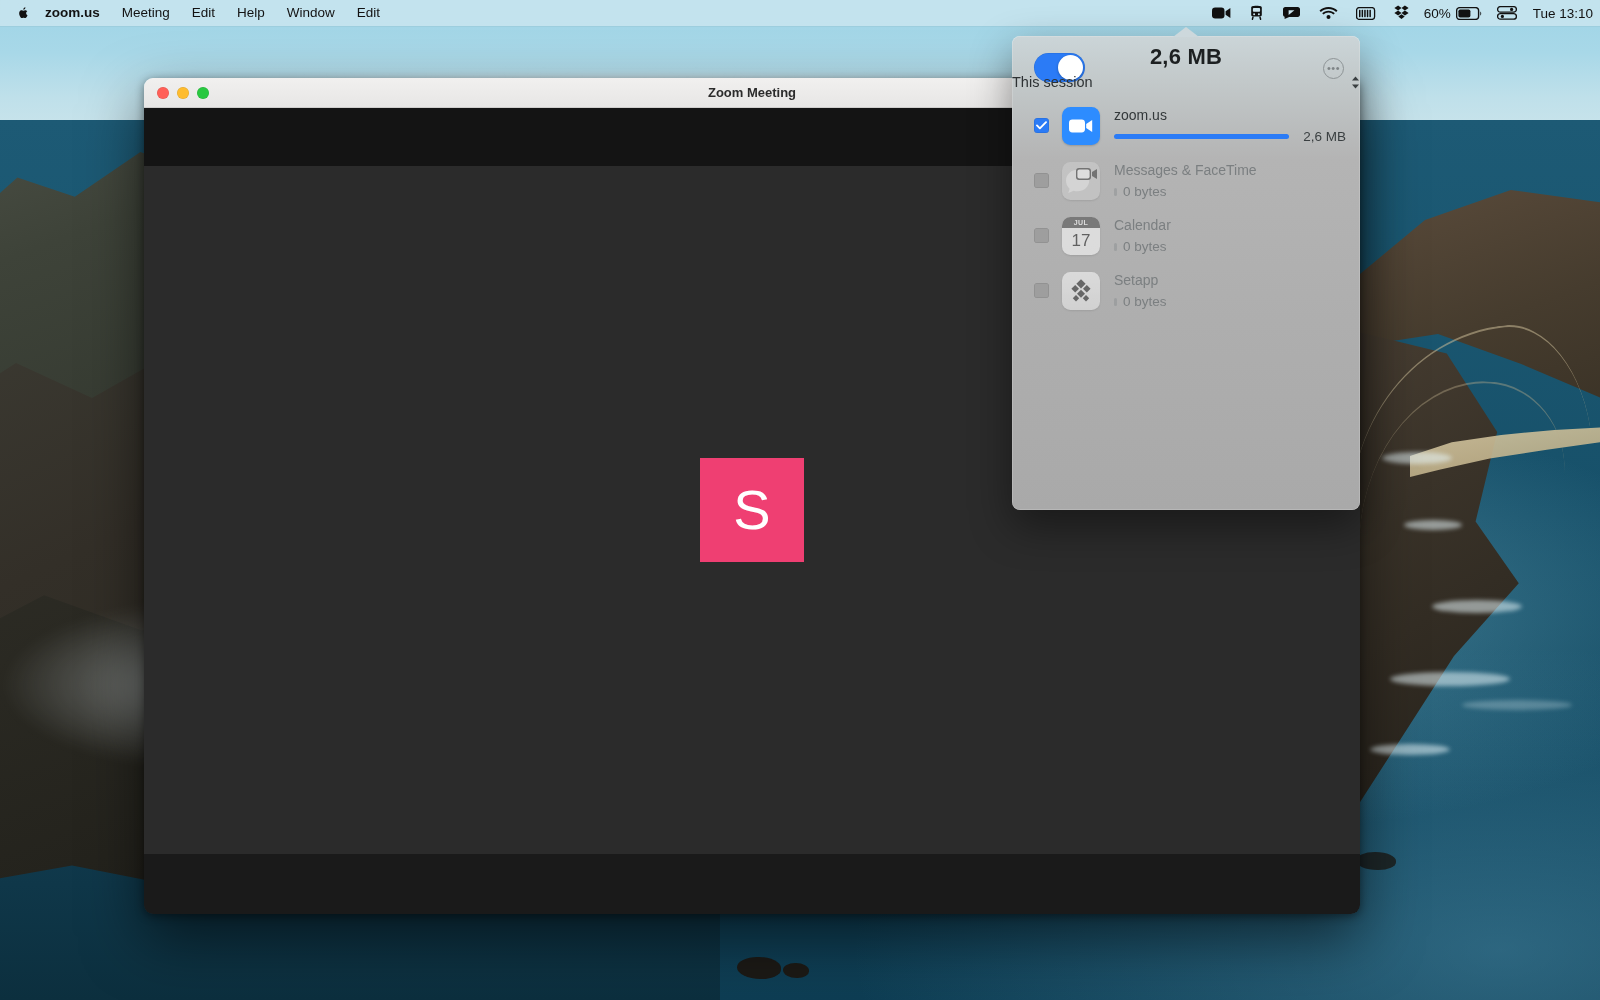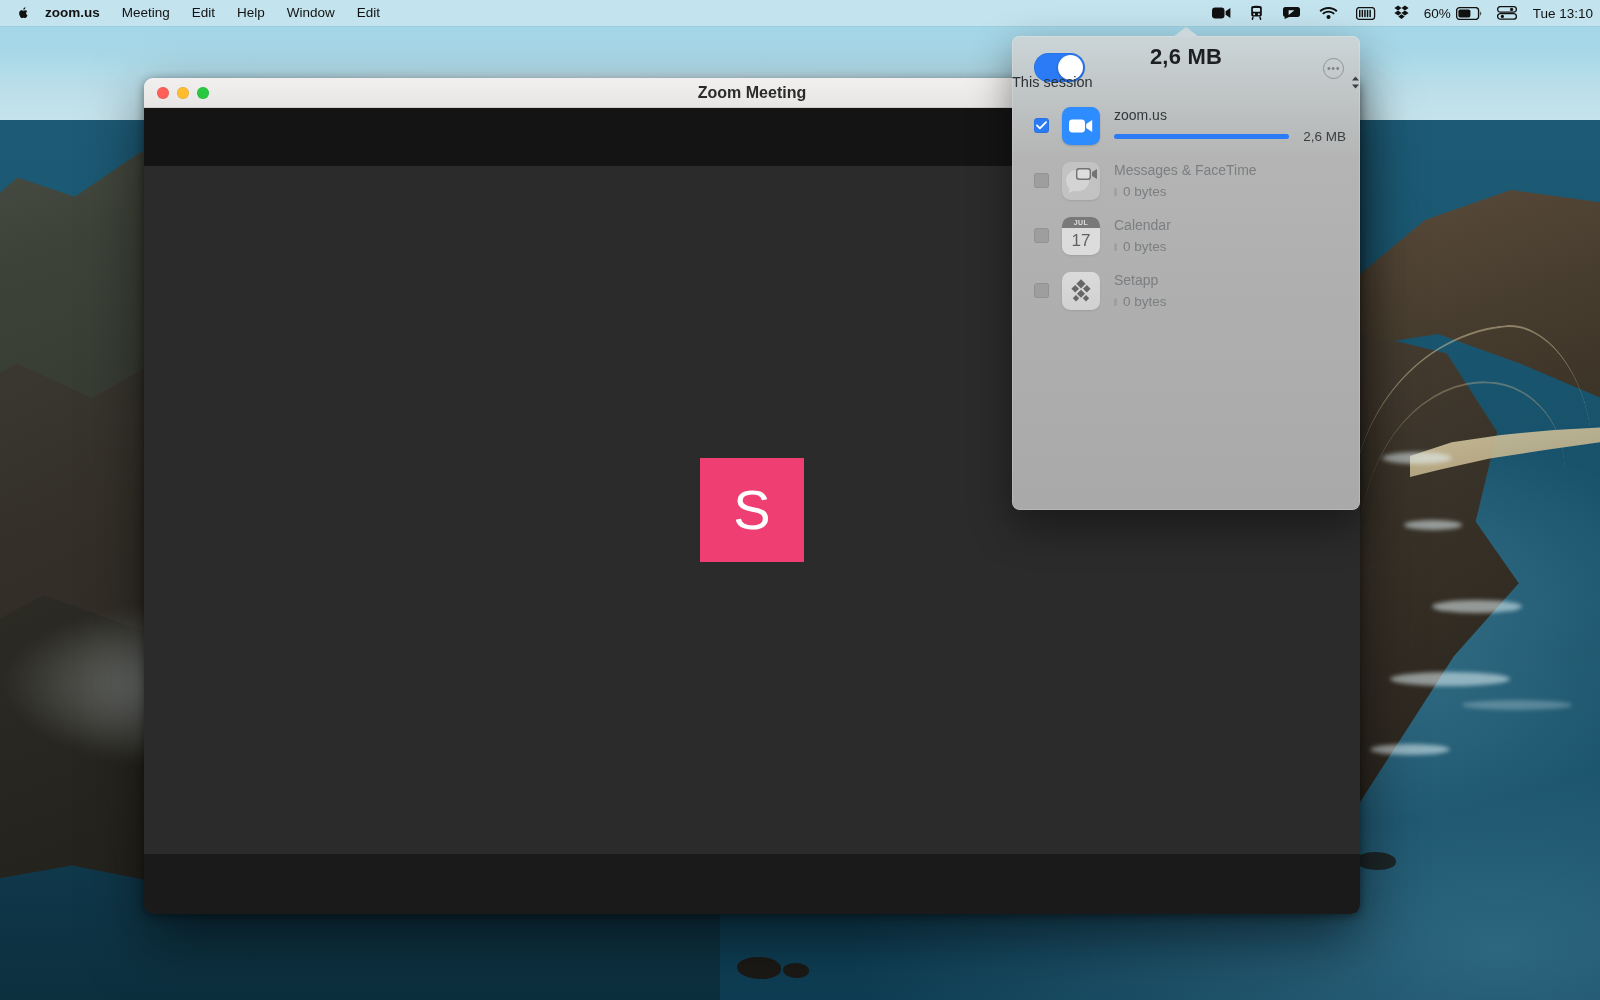--- a/index.html
+++ b/index.html
@@ -121,21 +121,21 @@
     border-bottom:1px solid #cfcecd;
     display:flex; align-items:center; position:relative;
   }
   .zw-traffic { display:flex; gap:8px; padding-left:13px; }
   .tl { width:12px; height:12px; border-radius:50%; }
   .tl.red { background:#ff5f57; box-shadow:inset 0 0 0 .5px rgba(0,0,0,.12); }
   .tl.yellow { background:#febc2e; box-shadow:inset 0 0 0 .5px rgba(0,0,0,.12); }
   .tl.green { background:#28c840; box-shadow:inset 0 0 0 .5px rgba(0,0,0,.12); }
   .zw-title {
     position:absolute; left:0; right:0; text-align:center;
-    font-size:16px; font-weight:700; color:#2b2b2b;
+    font-size:13px; font-weight:700; color:#2b2b2b;
   }
   .zw-topbar { height:58px; background:#141414; }
   .zw-stage {
     height:688px; background:#2b2b2b;
     display:flex; align-items:center; justify-content:center;
   }
   .zw-bottombar { height:60px; background:#1a1a1a; }
   .setapp-tile {
     width:104px; height:104px; background:#ef3f72;
     display:flex; align-items:center; justify-content:center;

